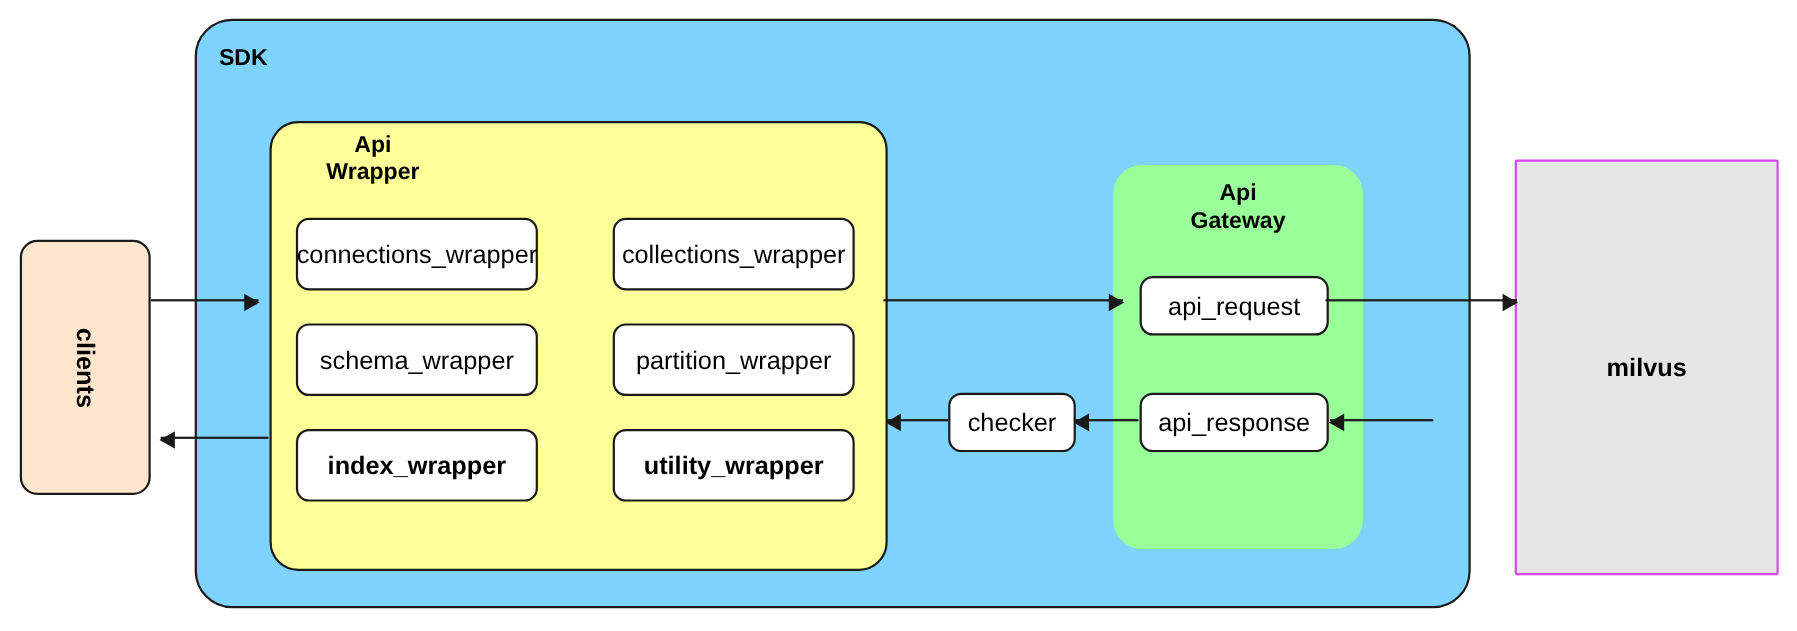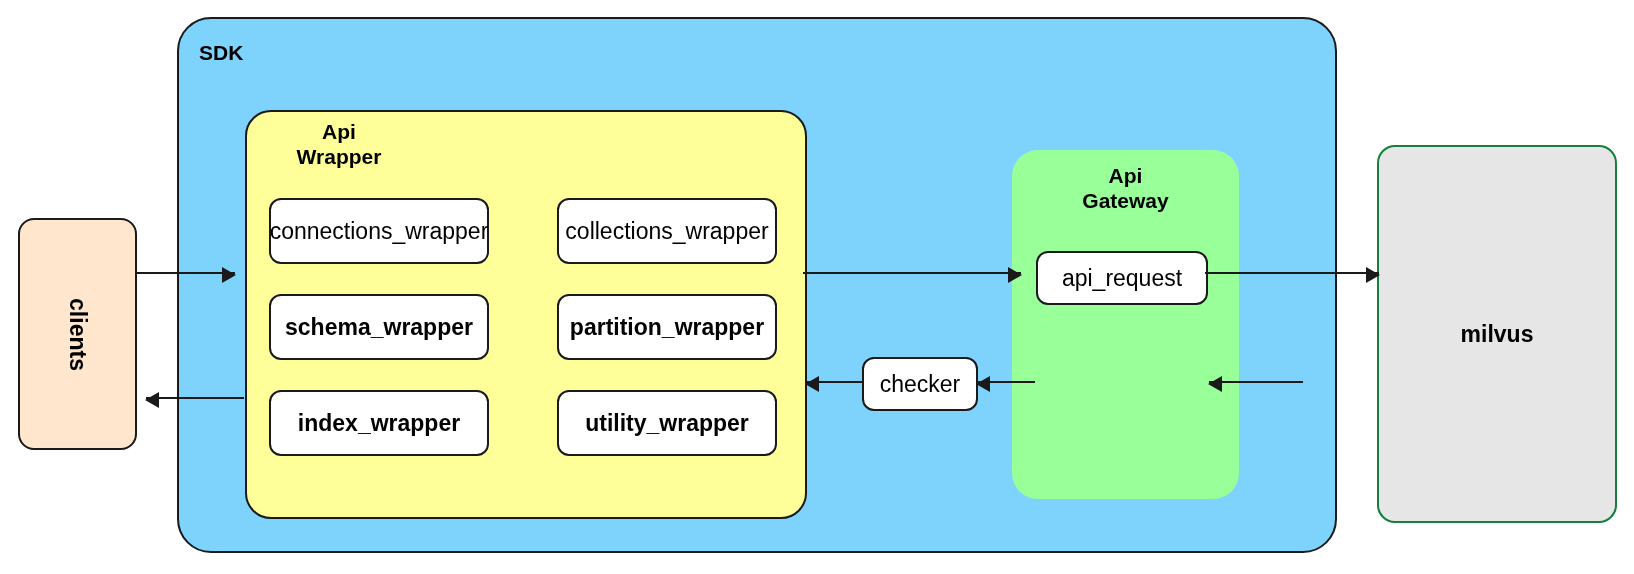--- a/index.html
+++ b/index.html
@@ -109,37 +109,37 @@
   .box-clients .vtext {
     transform: rotate(90deg);
     white-space: nowrap;
   }
   .box-milvus {
     left: 1377px;
     top: 145px;
     width: 240px;
     height: 378px;
     background: #e6e6e6;
-    border: 2px solid #15803d;
-    border-radius: 18px;
+    border: 2px solid #d946ef;
+    border-radius: 2px;
     font-weight: bold;
     font-size: 23px;
   }
   .box-checker {
     left: 860px;
     top: 355px;
     width: 116px;
     height: 54px;
   }
   
   .wbox { width: 220px; height: 66px; }
   .wcol-l { left: 265px; }
   .wcol-r { left: 553px; }
   .wrow-1 { top: 194px; }
-  .wrow-2 { top: 290px; font-weight: bold; }
+  .wrow-2 { top: 290px; }
   .wrow-3 { top: 386px; font-weight: bold; }
   
   .gbox { left: 1034px; width: 172px; height: 54px; }
   .grow-1 { top: 249px; }
   .grow-2 { top: 355px; }
 
   
   .arrow {
     position: absolute;
     height: 0;
@@ -210,20 +210,23 @@
       <span>checker</span>
     </div>
 
     <div class="node container-gateway" style="left:833px; top:131px;">
       <div class="ctitle title-gateway">Api
 Gateway</div>
 
       <div class="box gbox grow-1" style="left:24px; top:101px;">
         <span>api_request</span>
       </div>
+      <div class="box gbox grow-2" style="left:24px; top:207px;">
+        <span>api_response</span>
+      </div>
     </div>
   </div>
 
   <div class="node box box-milvus">
     <span>milvus</span>
   </div>
 
   <div class="arrow right a-clients-to-sdk"></div>
   <div class="arrow left a-sdk-to-clients"></div>
   <div class="arrow right a-wrapper-to-gateway"></div>

